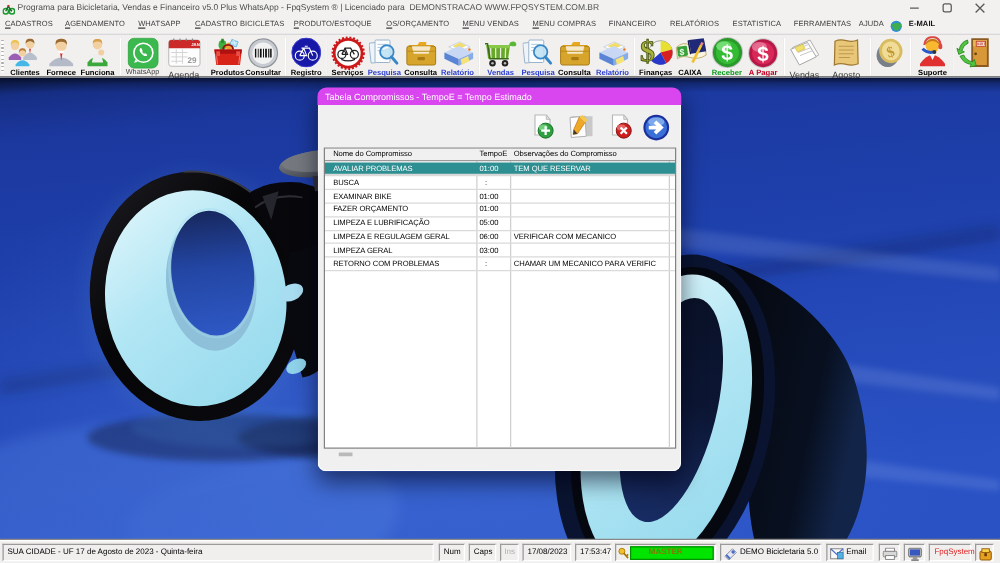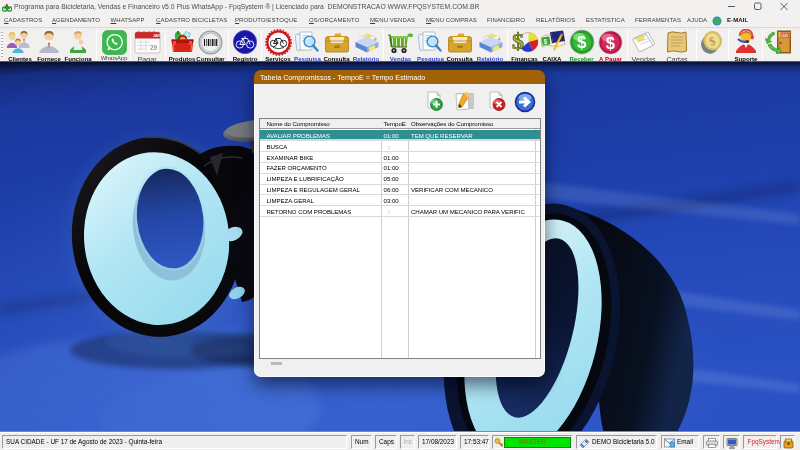--- a/index.html
+++ b/index.html
@@ -27,21 +27,21 @@
 .tlab.blue { color:#2b3fd0; }
 .tlab.green { color:#0a9a1a; }
 .tlab.red { color:#c00020; }
 .tsep { position:absolute; top:2px; width:1px; height:30px; background:#c8c8c8; border-right:1px solid #fff; }
 
 
 #desktop { position:absolute; left:0; top:62px; width:800px; height:370px; overflow:hidden; }
 
 
 #dialog { position:absolute; left:254px; top:70px; width:291px; height:307px; border-radius:7px; box-shadow:0 8px 18px rgba(0,0,20,0.55); }
-#dlg-title { position:absolute; left:0; top:0; width:100%; height:14px; background:#a16207; border-radius:7px 7px 0 0; }
+#dlg-title { position:absolute; left:0; top:0; width:100%; height:14px; background:#d946ef; border-radius:7px 7px 0 0; }
 #dlg-title span { position:absolute; left:6px; top:3.4px; color:#fff; font-size:7.2px; white-space:nowrap; }
 #dlg-body { position:absolute; left:0; top:14px; width:100%; height:293px; background:#f0f0f0; border:1.5px solid #fbfbfb; border-top:none; border-radius:0 0 7px 7px; }
 .dbtn { position:absolute; top:6.5px; }
 #dlg-table { position:absolute; left:4px; top:33.5px; width:282px; height:241px; background:#fff; border:1px solid #828282; }
 #dlg-scroll { position:absolute; left:15.5px; top:278px; width:11px; height:3px; background:#b9b9b9; }
 .trow { position:absolute; left:0; width:100%; height:10.8px; font-size:6.1px; color:#000; white-space:nowrap; overflow:hidden; }
 .trow .c1 { position:absolute; left:6.5px; top:2px; letter-spacing:-0.05px; }
 .trow .c2 { position:absolute; left:123.5px; top:2px; }
 .trow .c3 { position:absolute; left:151px; top:2px; letter-spacing:-0.05px; }
 .gridv { position:absolute; top:0; width:1px; height:100%; background:#cfcfcf; }
@@ -152,21 +152,21 @@
 
     <div class="tb" style="left:133px;width:28px">
       <svg width="27" height="24" viewBox="0 0 27 24" style="margin-top:1px">
         <rect x="1" y="2" width="25" height="21" rx="2" fill="#fdfdfd" stroke="#b8b8b8" stroke-width="0.8"></rect>
         <path d="M1 4 a2 2 0 0 1 2-2 L24 2 a2 2 0 0 1 2 2 L26 8.5 L1 8.5 Z" fill="#cc2a28"></path>
         <text x="19" y="7" font-size="3.4" fill="#fff" font-family="Liberation Sans" font-weight="bold">JAN</text>
         <path d="M5 2.5 L5 0.8 M10 2.5 L10 0.8 M15 2.5 L15 0.8 M20 2.5 L20 0.8" stroke="#888" stroke-width="1"></path>
         <path d="M3 12 L16 12 M3 15.5 L16 15.5 M3 19 L12 19 M7 9.5 L7 21 M12 9.5 L12 21" stroke="#cfcfcf" stroke-width="0.7"></path>
         <text x="16" y="20" font-size="6.5" fill="#9a9a9a" font-family="Liberation Sans" font-weight="bold">29</text>
       </svg>
-      <span class="tlab reg" style="top:26px">Pagar</span>
+      <span class="tlab reg" style="top:26px">Agenda</span>
     </div>
 
     <div class="tsep" style="left:165px"></div>
 
     <div class="tb" style="left:168px;width:28px">
       <svg width="27" height="25" viewBox="0 0 27 25" style="margin-top:0">
         <ellipse cx="9" cy="7" rx="3.2" ry="4.2" fill="#3fae3f"></ellipse>
         <rect x="8" y="2" width="2" height="3.4" fill="#2a8a2a"></rect>
         <circle cx="14.5" cy="8" r="3" fill="#f0a030"></circle>
         <path d="M16.5 2.5 L21.5 4.5 L20 8.5 L15 6.8 Z" fill="#a8dcf2" stroke="#60b8e0" stroke-width="0.7"></path>
@@ -382,21 +382,21 @@
       </svg>
       <span class="tlab reg" style="top:26px">Vendas</span>
     </div>
 
     <div class="tb" style="left:663px;width:28px">
       <svg width="22" height="24" viewBox="0 0 22 24" style="margin-top:1px">
         <path d="M2 3 Q6 1 11 2.5 Q16 4 20 2 L20.5 21 Q16 23 11 21.5 Q6 20 1.5 22 Z" fill="#e8c878"></path>
         <path d="M2 3 Q6 1 11 2.5 Q16 4 20 2 L20.5 21 Q16 23 11 21.5 Q6 20 1.5 22 Z" fill="none" stroke="#a07830" stroke-width="1"></path>
         <path d="M5 7 L17 7 M5 10 L17 10 M5 13 L17 13 M5 16 L14 16" stroke="#b89048" stroke-width="0.7"></path>
       </svg>
-      <span class="tlab reg" style="top:26px">Cartas</span>
+      <span class="tlab reg" style="top:26px">Agosto</span>
     </div>
 
     <div class="tsep" style="left:696px"></div>
 
     <div class="tb" style="left:700px;width:24px">
       <svg width="23" height="24" viewBox="0 0 23 24" style="margin-top:1px">
         <g transform="rotate(-18 11 12)">
           <ellipse cx="8.5" cy="13.5" rx="8.8" ry="9.4" fill="#9aa0a8"></ellipse>
           <ellipse cx="7.8" cy="14" rx="8.2" ry="8.8" fill="#7a8088"></ellipse>
           <ellipse cx="12" cy="11" rx="9.3" ry="9.8" fill="#d8bc62"></ellipse>

